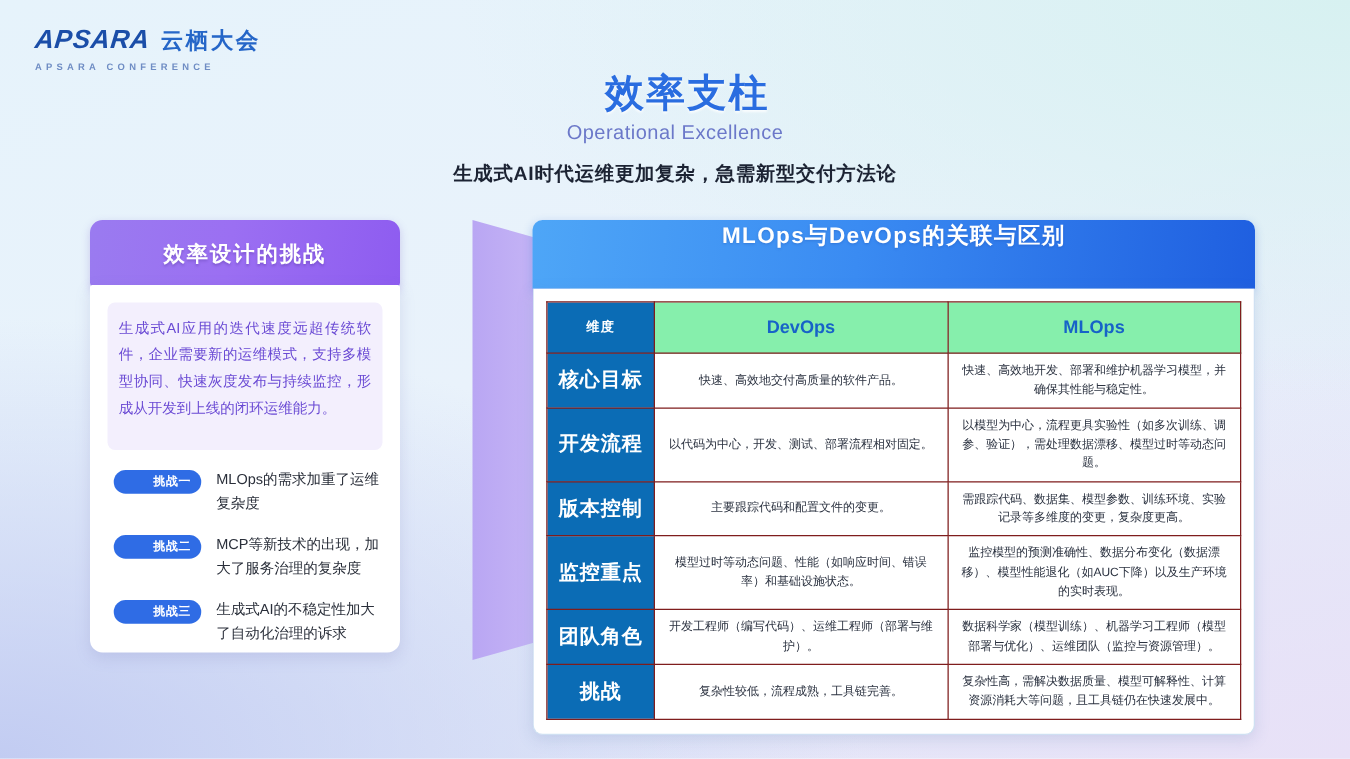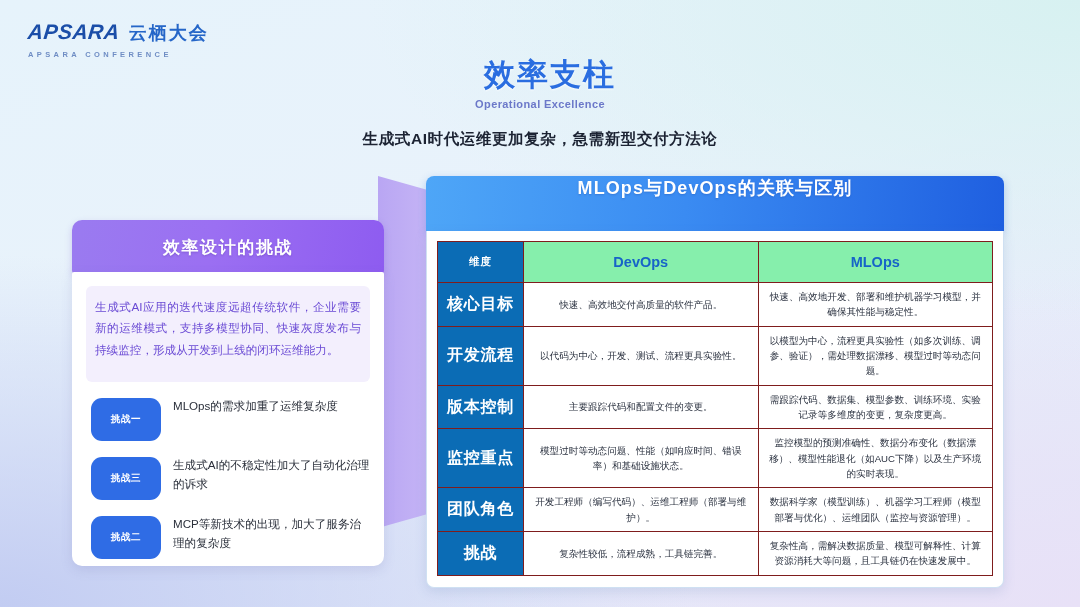--- a/index.html
+++ b/index.html
@@ -73,22 +73,22 @@
     letter-spacing: 2px;
     color: #2a6de0;
     text-shadow: 0 1px 2px rgba(255,255,255,0.85);
     margin-left: 20px;
   }
   .title-en {
     position: absolute;
     left: 0; right: 0;
     top: 98px;
     text-align: center;
-    font-size: 11px;
-    font-weight: 700;
+    font-size: 16px;
+    font-weight: 400;
     letter-spacing: 0.4px;
     color: #6b78c9;
   }
   .subtitle {
     position: absolute;
     left: 0; right: 0;
     top: 129px;
     text-align: center;
     font-size: 15.5px;
     font-weight: 700;
@@ -105,23 +105,22 @@
     height: 352px;
     z-index: 1;
     pointer-events: none;
   }
 
   
   .card-left {
     position: absolute;
     left: 72px;
     top: 176px;
-    width: 312px;
+    width: 248px;
     z-index: 2;
-    margin-top: 44px;
   }
   .card-left-head {
     height: 54px;
     border-radius: 10px 10px 4px 4px;
     background: linear-gradient(100deg, #9a7bf0 0%, #9b6ff2 45%, #8e5cf0 100%);
     display: flex;
     align-items: center;
     justify-content: center;
     box-shadow: 0 3px 7px rgba(120, 90, 200, 0.28);
   }
@@ -159,28 +158,28 @@
   }
   .challenge-item {
     display: flex;
     align-items: flex-start;
     gap: 12px;
     padding-left: 5px;
   }
   .challenge-badge {
     flex: 0 0 auto;
     min-width: 54px;
-    padding: 15px 8px;
+    padding: 3px 8px;
     border-radius: 11px;
     background: #2f6ce5;
     color: #ffffff;
     font-size: 9.5px;
     font-weight: 700;
     letter-spacing: 0.6px;
-    text-align: center;
+    text-align: right;
     margin-top: 2px;
   }
   .challenge-text {
     color: #2a2f3a;
     font-size: 11.6px;
     line-height: 1.65;
     flex: 1;
   }
 
   
@@ -299,26 +298,26 @@
     </div>
     <div class="card-left-body">
       <div class="intro-panel">生成式AI应用的迭代速度远超传统软件，企业需要新的运维模式，支持多模型协同、快速灰度发布与持续监控，形成从开发到上线的闭环运维能力。</div>
 
       <div class="challenge-list">
         <div class="challenge-item">
           <span class="challenge-badge">挑战一</span>
           <span class="challenge-text">MLOps的需求加重了运维复杂度</span>
         </div>
         <div class="challenge-item">
+          <span class="challenge-badge">挑战二</span>
+          <span class="challenge-text">MCP等新技术的出现，加大了服务治理的复杂度</span>
+        </div>
+        <div class="challenge-item">
           <span class="challenge-badge">挑战三</span>
           <span class="challenge-text">生成式AI的不稳定性加大了自动化治理的诉求</span>
-        </div>
-        <div class="challenge-item">
-          <span class="challenge-badge">挑战二</span>
-          <span class="challenge-text">MCP等新技术的出现，加大了服务治理的复杂度</span>
         </div>
       </div>
     </div>
   </div>
 
   <div class="card-right">
     <div class="card-right-head">
       <span class="card-right-head-text">MLOps与DevOps的关联与区别</span>
     </div>
     <div class="card-right-body">
@@ -336,21 +335,21 @@
           </tr>
         </thead>
         <tbody>
           <tr>
             <td class="td-dim">核心目标</td>
             <td class="td-cell">快速、高效地交付高质量的软件产品。</td>
             <td class="td-cell">快速、高效地开发、部署和维护机器学习模型，并确保其性能与稳定性。</td>
           </tr>
           <tr>
             <td class="td-dim">开发流程</td>
-            <td class="td-cell">以代码为中心，开发、测试、流程更具实验性。</td>
+            <td class="td-cell">以代码为中心，开发、测试、部署流程相对固定。</td>
             <td class="td-cell">以模型为中心，流程更具实验性（如多次训练、调参、验证），需处理数据漂移、模型过时等动态问题。</td>
           </tr>
           <tr>
             <td class="td-dim">版本控制</td>
             <td class="td-cell">主要跟踪代码和配置文件的变更。</td>
             <td class="td-cell">需跟踪代码、数据集、模型参数、训练环境、实验记录等多维度的变更，复杂度更高。</td>
           </tr>
           <tr>
             <td class="td-dim">监控重点</td>
             <td class="td-cell">模型过时等动态问题、性能（如响应时间、错误率）和基础设施状态。</td>

